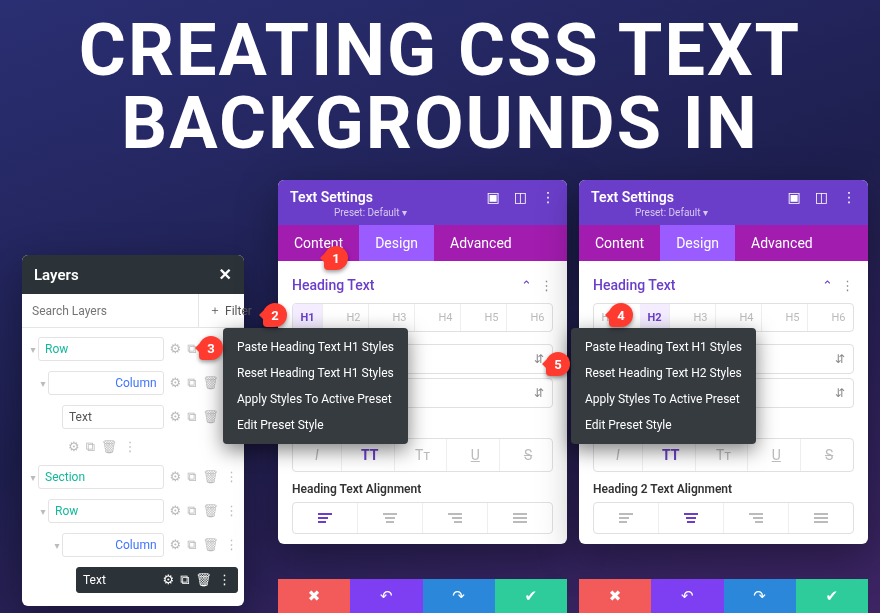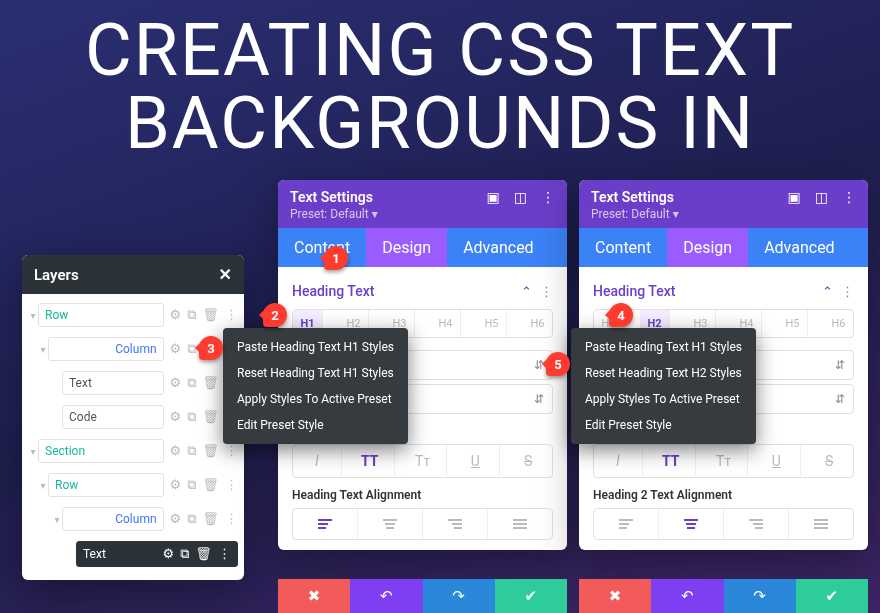--- a/index.html
+++ b/index.html
@@ -1,17 +1,17 @@
 <!DOCTYPE html>
 <html><head>
 <meta charset="utf-8">
 <style>
   * { box-sizing: border-box; margin: 0; padding: 0; font-family: -apple-system, BlinkMacSystemFont, "Segoe UI", Roboto, Helvetica, Arial, sans-serif; }
   body { width: 880px; height: 613px; overflow: hidden; position: relative; background: linear-gradient(160deg, #2a2f73 0%, #1e1f4f 50%, #3d2463 100%); }
-  .hero { position: absolute; top: 14px; left: 0; right: 0; text-align: center; color: #fff; font-size: 72px; font-weight: 400; line-height: 1.02; letter-spacing: 2px; }
+  .hero { position: absolute; top: 14px; left: 0; right: 0; text-align: center; color: #fff; font-size: 72px; font-weight: 700; line-height: 1.02; letter-spacing: 2px; }
   
   .panel { position: absolute; background: #fff; border-radius: 6px; box-shadow: 0 12px 40px rgba(0,0,0,0.35); }
   
   .layers { top: 255px; left: 22px; width: 222px; }
   .layers-header { background: #2c3338; color: #fff; padding: 10px 12px; border-radius: 6px 6px 0 0; display: flex; justify-content: space-between; align-items: center; font-size: 15px; font-weight: 600; }
   .layers-header .x { font-size: 16px; cursor: pointer; }
   .layers-search { display: flex; border-bottom: 1px solid #e5e5e5; }
   .layers-search input { flex: 1; border: none; padding: 8px 10px; font-size: 12px; outline: none; color: #888; }
   .layers-search .filter { font-size: 12px; padding: 8px 10px; border-left: 1px solid #e5e5e5; color: #555; cursor: pointer; display: flex; align-items: center; gap: 4px; }
   .layers-body { padding: 4px 0 8px 0; }
@@ -29,22 +29,22 @@
   .indent3 { padding-left: 44px; }
 
   
   .settings { top: 180px; width: 289px; }
   .settings.a { left: 278px; }
   .settings.b { left: 579px; }
   .s-head { background: #6b3ec9; color: #fff; padding: 9px 12px 7px; border-radius: 6px 6px 0 0; }
   .s-head .row1 { display: flex; justify-content: space-between; align-items: center; }
   .s-head .title { font-size: 14px; font-weight: 600; }
   .s-head .hicons { display: flex; gap: 14px; font-size: 14px; }
-  .s-head .preset { font-size: 12px; color: #d7c8f2; margin-top: 2px; }
-  .s-tabs { background: #3b82f6; display: flex; color: #fff; font-size: 16px; }
+  .s-head .preset { font-size: 10px; color: #d7c8f2; margin-top: 2px; margin-left: 44px; }
+  .s-tabs { background: #a21caf; display: flex; color: #fff; font-size: 14px; }
   .s-tabs .tab { padding: 10px 16px; cursor: pointer; position: relative; }
   .s-tabs .tab.active { background: #9a5cff; }
   .s-section { padding: 10px 14px; }
   .s-section .sh { display: flex; justify-content: space-between; align-items: center; color: #6b3ec9; font-size: 14px; font-weight: 500; padding: 6px 0 10px; }
   .s-section .sh .shicons { display: flex; gap: 8px; color: #888; font-size: 13px; }
   .htabs { display: flex; gap: 16px; border: 1px solid #e0e0e0; border-radius: 4px; overflow: hidden; margin-bottom: 12px; justify-content: flex-end; }
   .htabs .ht { flex: 1; text-align: center; font-size: 11px; padding: 7px 0; color: #bbb; border-right: 1px solid #eee; cursor: pointer; }
   .htabs .ht:last-child { border-right: none; }
   .htabs .ht.active { background: #f3edff; color: #6b3ec9; font-weight: 700; }
   .field-label { font-size: 12px; color: #333; font-weight: 600; margin: 10px 0 6px; }
@@ -91,20 +91,27 @@
 <div class="hero">
   <div>CREATING CSS TEXT</div>
   <div>BACKGROUNDS IN</div>
 </div>
 
 <div class="panel layers">
   <div class="layers-header">
     <span>Layers</span>
     <span class="x">✕</span>
   </div>
+  <div class="layers-search">
+    <input placeholder="Search Layers" style="">
+    <div class="filter">
+        <span>＋</span>
+        <span>Filter</span>
+      </div>
+  </div>
   <div class="layers-body">
 
     <div class="lrow row">
         <span class="caret">▾</span>
         <span class="label">Row</span>
         <span class="icons">
           <span>⚙</span>
           <span>⧉</span>
           <span>🗑</span>
           <span>⋮</span>
@@ -125,21 +132,20 @@
         <span class="label">Text</span>
         <span class="icons">
           <span>⚙</span>
           <span>⧉</span>
           <span>🗑</span>
           <span>⋮</span>
         </span>
       </div>
     <div class="lrow indent2">
         <span class="caret"></span>
-        <span class="label">Code</span>
         <span class="icons">
           <span>⚙</span>
           <span>⧉</span>
           <span>🗑</span>
           <span>⋮</span>
         </span>
       </div>
     <div class="lrow section">
         <span class="caret">▾</span>
         <span class="label">Section</span>

